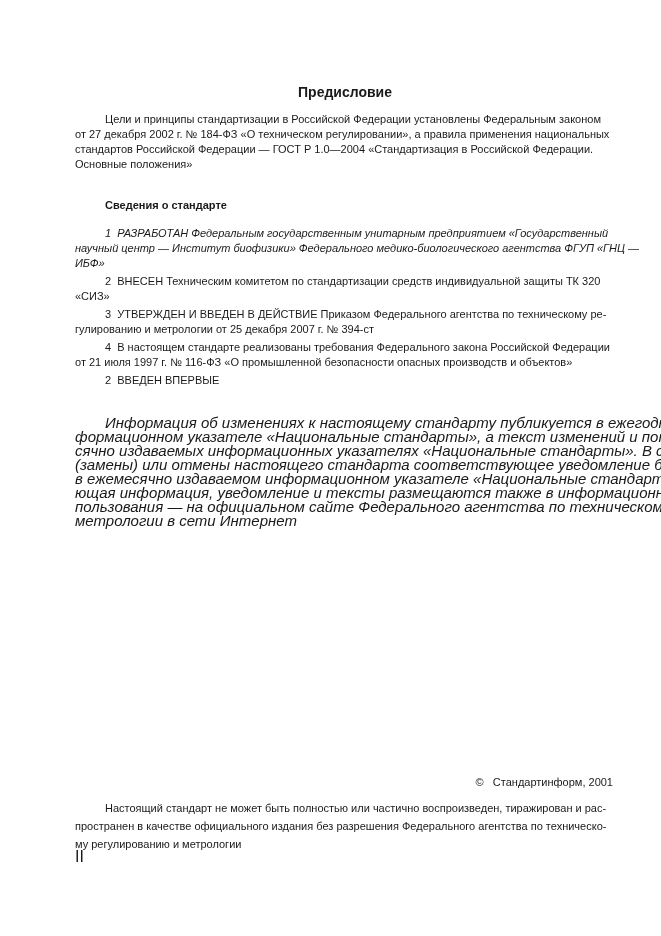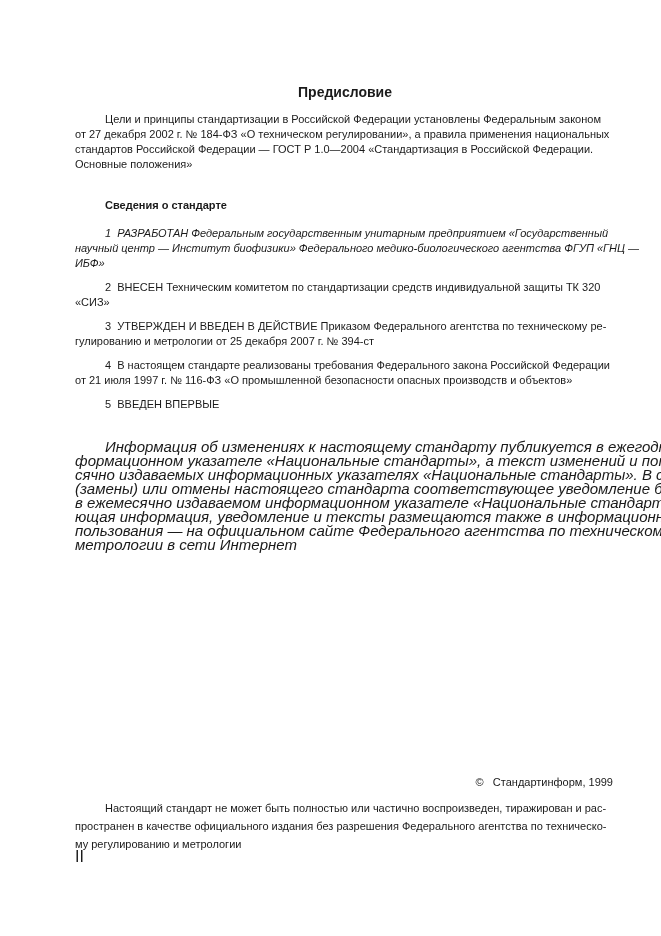--- a/index.html
+++ b/index.html
@@ -40,21 +40,21 @@
     text-indent: 30px;
   }
   .intro { margin-top: 11px; }
   .subheading {
     margin-top: 26px;
     font-size: 11px;
     line-height: 15px;
     font-weight: bold;
     text-indent: 30px;
   }
-  .info-item { margin-top: 9px; }
+  .info-item { margin-top: 3px; }
   .info-item.first { margin-top: 13px; font-style: italic; }
   .notice {
     margin-top: 28px;
     font-size: 15px;
     line-height: 14px;
     font-style: italic;
     white-space: pre;
     text-indent: 30px;
   }
   .copyright {
@@ -102,33 +102,33 @@
   <div>
     <p class="para info-item first">1  РАЗРАБОТАН Федеральным государственным унитарным предприятием «Государственный
 научный центр — Институт биофизики» Федерального медико-биологического агентства ФГУП «ГНЦ —
 ИБФ»</p>
     <p class="para info-item">2  ВНЕСЕН Техническим комитетом по стандартизации средств индивидуальной защиты ТК 320
 «СИЗ»</p>
     <p class="para info-item">3  УТВЕРЖДЕН И ВВЕДЕН В ДЕЙСТВИЕ Приказом Федерального агентства по техническому ре-
 гулированию и метрологии от 25 декабря 2007 г. № 394-ст</p>
     <p class="para info-item">4  В настоящем стандарте реализованы требования Федерального закона Российской Федерации
 от 21 июля 1997 г. № 116-ФЗ «О промышленной безопасности опасных производств и объектов»</p>
-    <p class="para info-item">5  ВВЕДЕН ВПЕРВЫЕ</p>
+    <p class="para info-item">2  ВВЕДЕН ВПЕРВЫЕ</p>
   </div>
 
   <p class="notice">Информация об изменениях к настоящему стандарту публикуется в ежегодно издаваемом ин-
 формационном указателе «Национальные стандарты», а текст изменений и поправок — в ежеме-
 сячно издаваемых информационных указателях «Национальные стандарты». В случае пересмотра
 (замены) или отмены настоящего стандарта соответствующее уведомление будет опубликовано
 в ежемесячно издаваемом информационном указателе «Национальные стандарты». Соответству-
 ющая информация, уведомление и тексты размещаются также в информационной системе общего
 пользования — на официальном сайте Федерального агентства по техническому регулированию и
 метрологии в сети Интернет</p>
 
-  <div class="copyright">©   Стандартинформ, 1999</div>
+  <div class="copyright">©   Стандартинформ, 2001</div>
 
   <p class="restriction">Настоящий стандарт не может быть полностью или частично воспроизведен, тиражирован и рас-
 пространен в качестве официального издания без разрешения Федерального агентства по техническо-
 му регулированию и метрологии</p>
 
   <div class="page-number">II</div>
 
 </div>
 
 </body></html>

